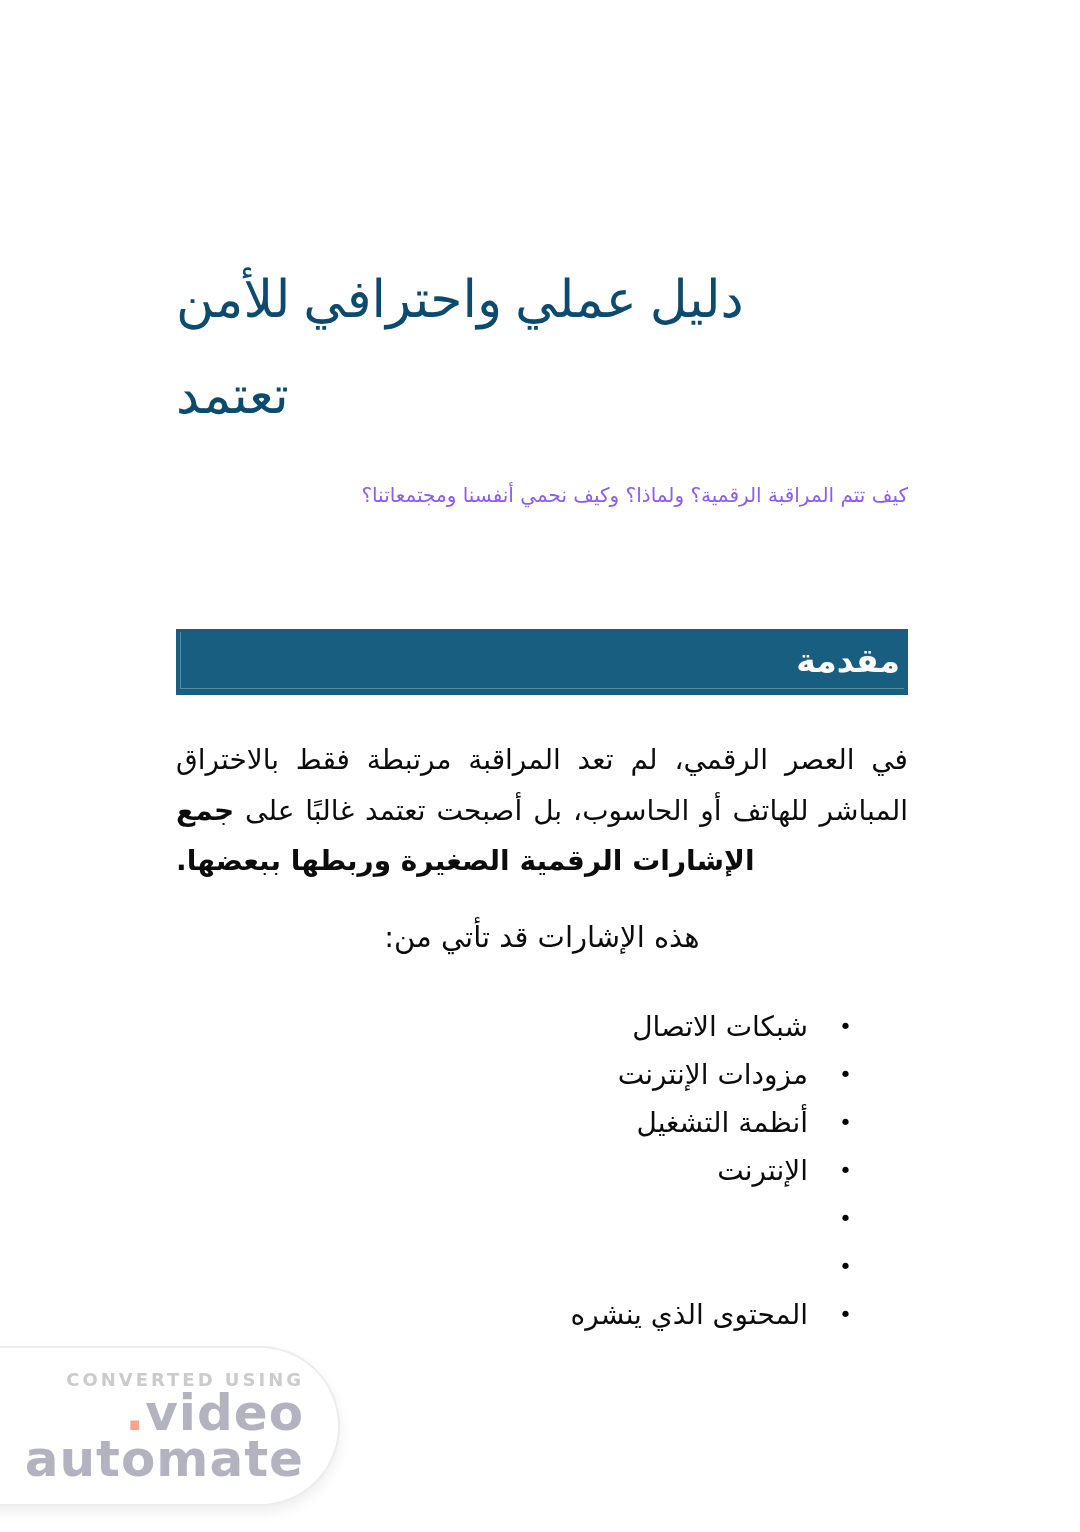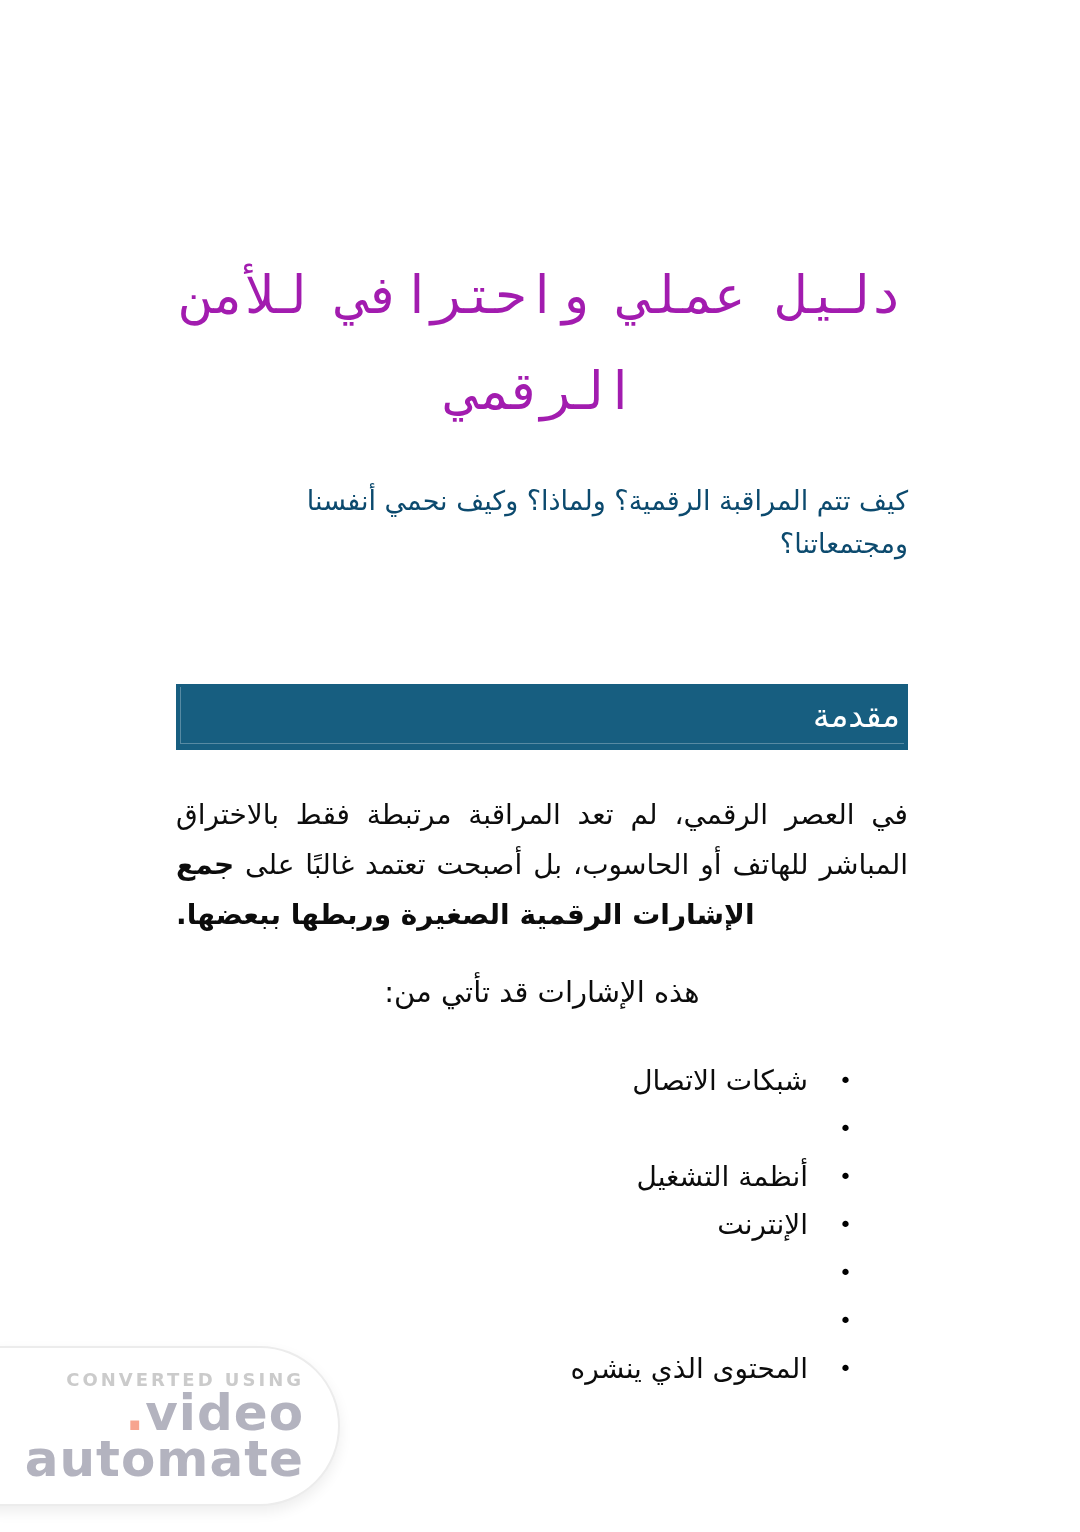--- a/index.html
+++ b/index.html
@@ -17,32 +17,32 @@
   }
   .content {
     position: absolute;
     left: 176px;
     top: 0;
     width: 732px;
     direction: rtl;
   }
   .doc-title {
     margin-top: 252px;
-    color: #a21caf;
+    color: #0c4a6e;
     font-size: 52px;
     line-height: 1.85;
-    text-align: center;
+    text-align: left;
     font-weight: 400;
-    font-family: Liberation Mono, monospace;
+    font-family: Liberation Serif, serif;
   }
   .doc-title span { display: block; }
   .doc-subtitle {
     margin-top: 30px;
-    color: #0c4a6e;
-    font-size: 27px;
+    color: #8b5cf6;
+    font-size: 20px;
     line-height: 1.6;
     text-align: right;
   }
   .section-bar {
     margin-top: 118px;
     position: relative;
     background: #175E80;
     height: 66px;
     width: 100%;
     box-sizing: border-box;
@@ -50,21 +50,21 @@
   .section-bar::after {
     content: "";
     position: absolute;
     left: 4px; right: 4px; top: 3px; bottom: 6px;
     border-left: 1px solid rgba(255,255,255,0.28);
     border-bottom: 1px solid rgba(255,255,255,0.28);
     pointer-events: none;
   }
   .section-bar .bar-label {
     color: #ffffff;
-    font-weight: normal;
+    font-weight: bold;
     font-size: 33px;
     line-height: 64px;
     padding-right: 8px;
     text-align: right;
   }
   .body-paragraph {
     margin-top: 40px;
     color: #0c0c0c;
     font-size: 28px;
     line-height: 1.8;
@@ -138,40 +138,41 @@
   .wm-dot { color: #F7A48F; }
 </style>
 </head>
 <body>
 
 <div class="page">
   <div class="content">
 
     <h1 class="doc-title">
       <span>دليل عملي واحترافي للأمن</span>
-      <span>الرقمي</span>
+      <span>تعتمد</span>
     </h1>
 
     <div class="doc-subtitle">كيف تتم المراقبة الرقمية؟ ولماذا؟ وكيف نحمي أنفسنا ومجتمعاتنا؟</div>
 
     <div class="section-bar">
       <div class="bar-label">مقدمة</div>
     </div>
 
     <p class="body-paragraph"><span>في العصر الرقمي، لم تعد المراقبة مرتبطة فقط بالاختراق المباشر للهاتف أو الحاسوب، بل أصبحت تعتمد غالبًا على </span><span class="bold-seg">جمع الإشارات الرقمية الصغيرة وربطها ببعضها.</span></p>
 
     <p class="lead-in">هذه الإشارات قد تأتي من:</p>
 
     <ul class="bullet-list">
       <li>
         <span class="dot">•</span>
         <span class="item-text">شبكات الاتصال</span>
       </li>
       <li>
         <span class="dot">•</span>
+        <span class="item-text">مزودات الإنترنت</span>
       </li>
       <li>
         <span class="dot">•</span>
         <span class="item-text">أنظمة التشغيل</span>
       </li>
       <li>
         <span class="dot">•</span>
         <span class="item-text">الإنترنت</span>
       </li>
       <li>

